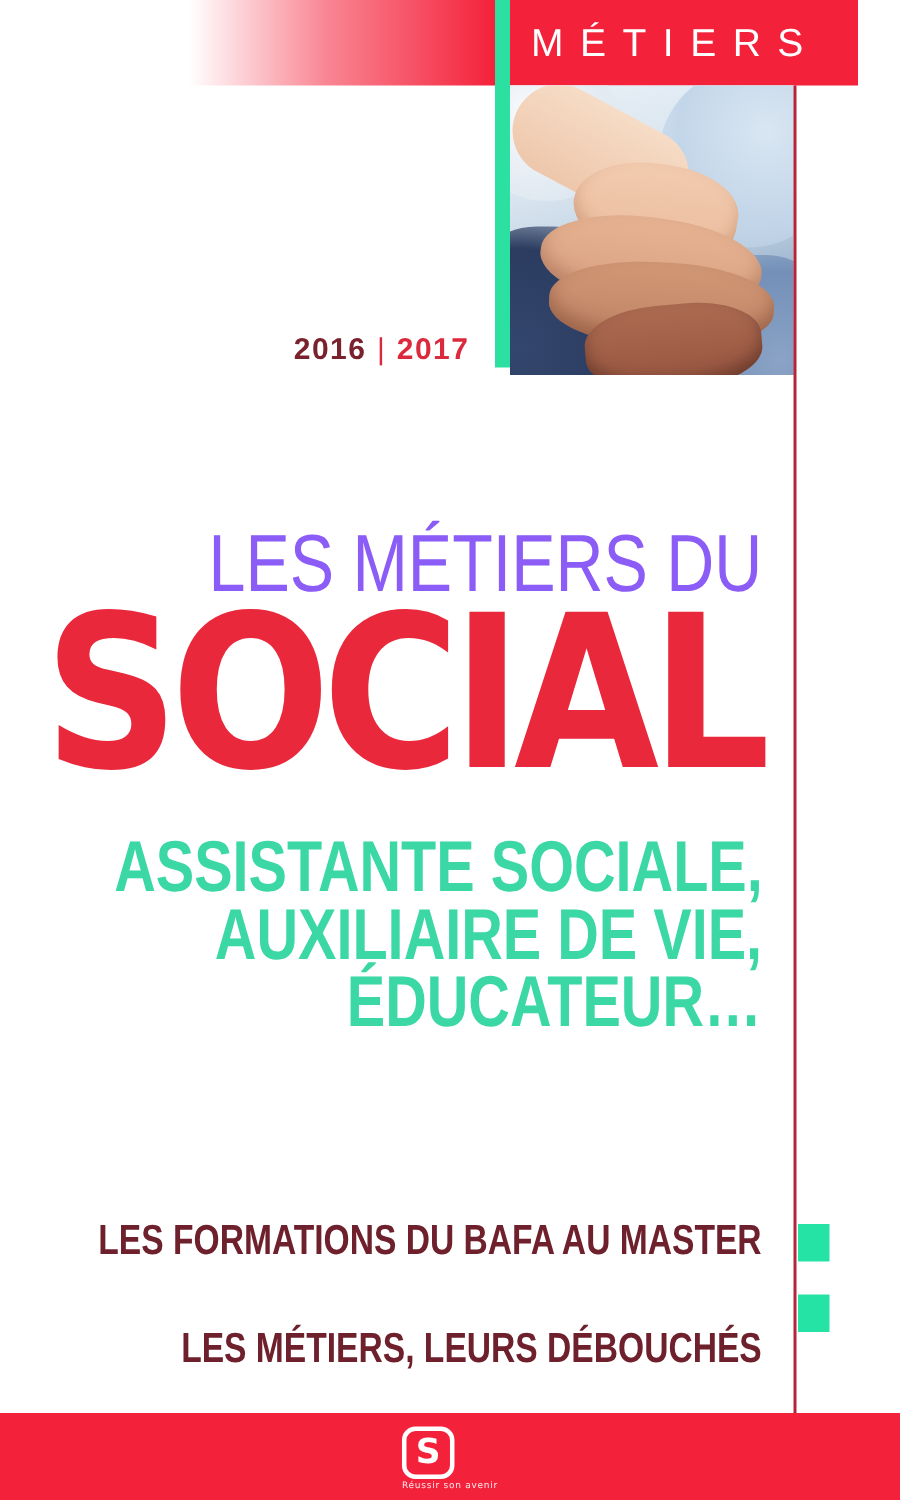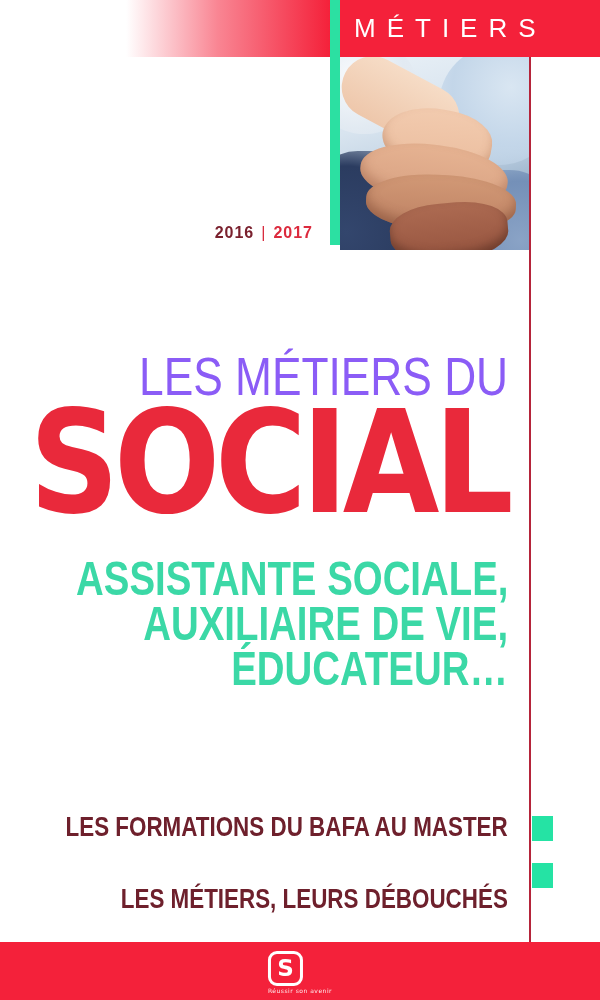--- a/index.html
+++ b/index.html
@@ -2,21 +2,21 @@
 <html><head>
 <meta charset="utf-8">
 <style>
   html,body{margin:0;padding:0;background:#e8e8e8;}
   .page{position:relative;width:600px;height:1000px;background:#ffffff;overflow:hidden;
         font-family:"Liberation Sans",sans-serif;}
   
   .grad-band{position:absolute;left:126px;top:0;width:204px;height:57px;
     background:linear-gradient(90deg,rgba(244,33,58,0) 0%,rgba(244,33,58,.55) 45%,#f4213a 100%);}
   .teal-strip{position:absolute;left:330px;top:0;width:10px;height:245px;background:#2ce0a2;}
-  .col-band{position:absolute;left:340px;top:0;width:260px;height:57px;background:#f4213a;}
+  .col-band{position:absolute;left:340px;top:0;width:232px;height:57px;background:#f4213a;}
   .col-label{position:absolute;left:14px;top:0;line-height:57px;font-size:26px;color:#ffffff;
     letter-spacing:11px;white-space:nowrap;}
   
   .photo{position:absolute;left:340px;top:57px;width:189px;height:193px;overflow:hidden;
     background:linear-gradient(165deg,#eaf1f7 0%,#d8e4ef 32%,#bfd1e2 55%,#93adc8 76%,#546b92 100%);}
   .photo div{position:absolute;}
   .ph-cloth-tl{left:-28px;top:-18px;width:105px;height:95px;border-radius:50%;
     background:radial-gradient(circle at 40% 40%,#f8fafc 0%,#e2eaf2 60%,rgba(226,234,242,0) 100%);}
   .ph-cloth-tr{right:-30px;top:-12px;width:120px;height:120px;border-radius:50%;
     background:radial-gradient(circle at 60% 35%,#d9e6f2 0%,#c3d6e9 55%,rgba(195,214,233,0) 100%);}
@@ -34,21 +34,21 @@
     box-shadow:inset 0 -7px 12px rgba(140,80,55,.4);}
   .ph-hand-low{left:26px;top:118px;width:150px;height:56px;border-radius:46%;transform:rotate(3deg);
     background:linear-gradient(180deg,#d29976 0%,#bd8163 100%);
     box-shadow:inset 0 -7px 12px rgba(110,60,40,.45);}
   .ph-fist{left:50px;top:146px;width:118px;height:56px;border-radius:42%;transform:rotate(-5deg);
     background:linear-gradient(180deg,#ad6b52 0%,#96543f 100%);
     box-shadow:inset 0 -6px 10px rgba(70,35,25,.5);}
   
   .vrule{position:absolute;left:529px;top:57px;width:2px;height:885px;background:#b5243a;}
   
-  .edition{position:absolute;right:287px;top:220px;font-size:16px;line-height:26px;font-weight:bold;
+  .edition{position:absolute;right:287px;top:220px;font-size:20px;line-height:26px;font-weight:bold;
     white-space:nowrap;letter-spacing:1px;}
   .yr1{color:#7a212e;} .sep{color:#d8293c;font-weight:400;padding:0 7px;} .yr2{color:#dc2a3d;}
   
   .cond{display:inline-block;white-space:nowrap;transform-origin:100% 50%;}
   .title-prefix{position:absolute;right:92px;top:349px;font-size:54px;line-height:54px;
     color:#8b5cf6;text-align:right;}
   .title-prefix .cond{transform:scaleX(0.82);letter-spacing:0px;}
   .title-main{position:absolute;right:92px;top:392px;font-family:"DejaVu Sans",sans-serif;
     font-weight:bold;font-size:142px;line-height:142px;color:#e9293b;text-align:right;}
   .title-main .cond{transform:scaleX(0.88);letter-spacing:-6px;}

